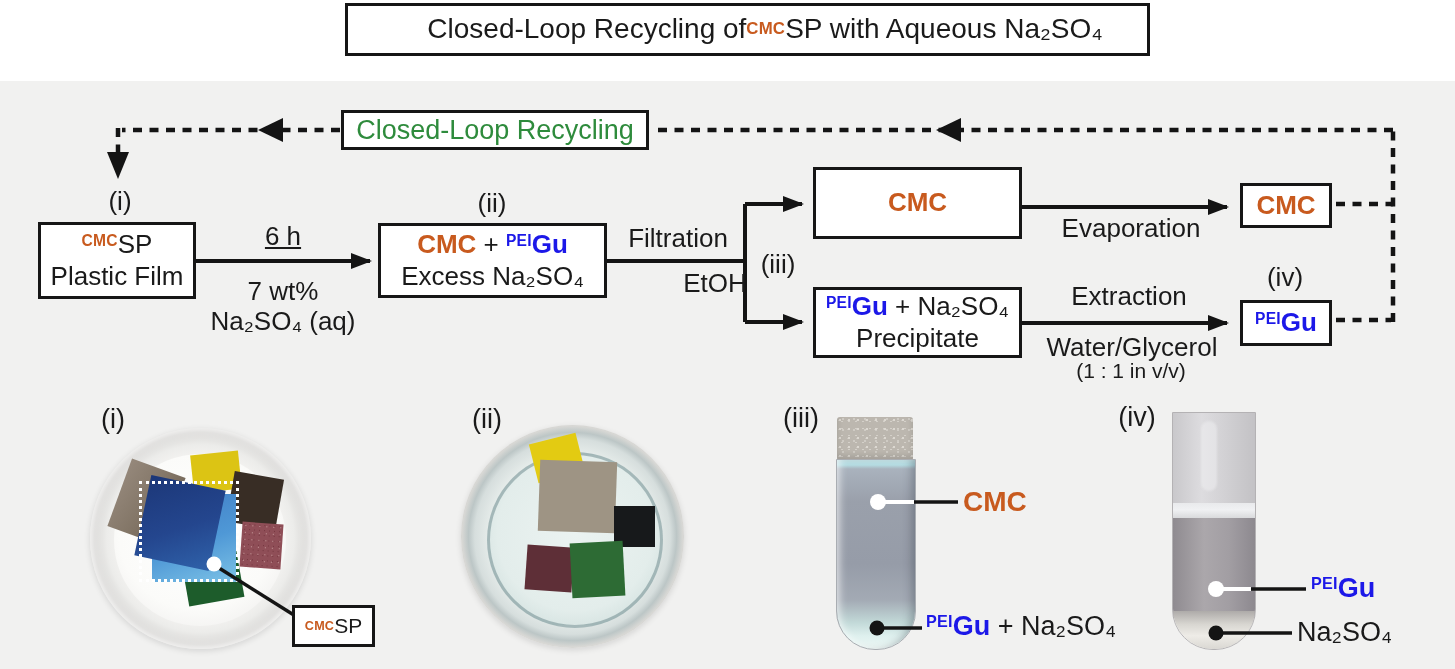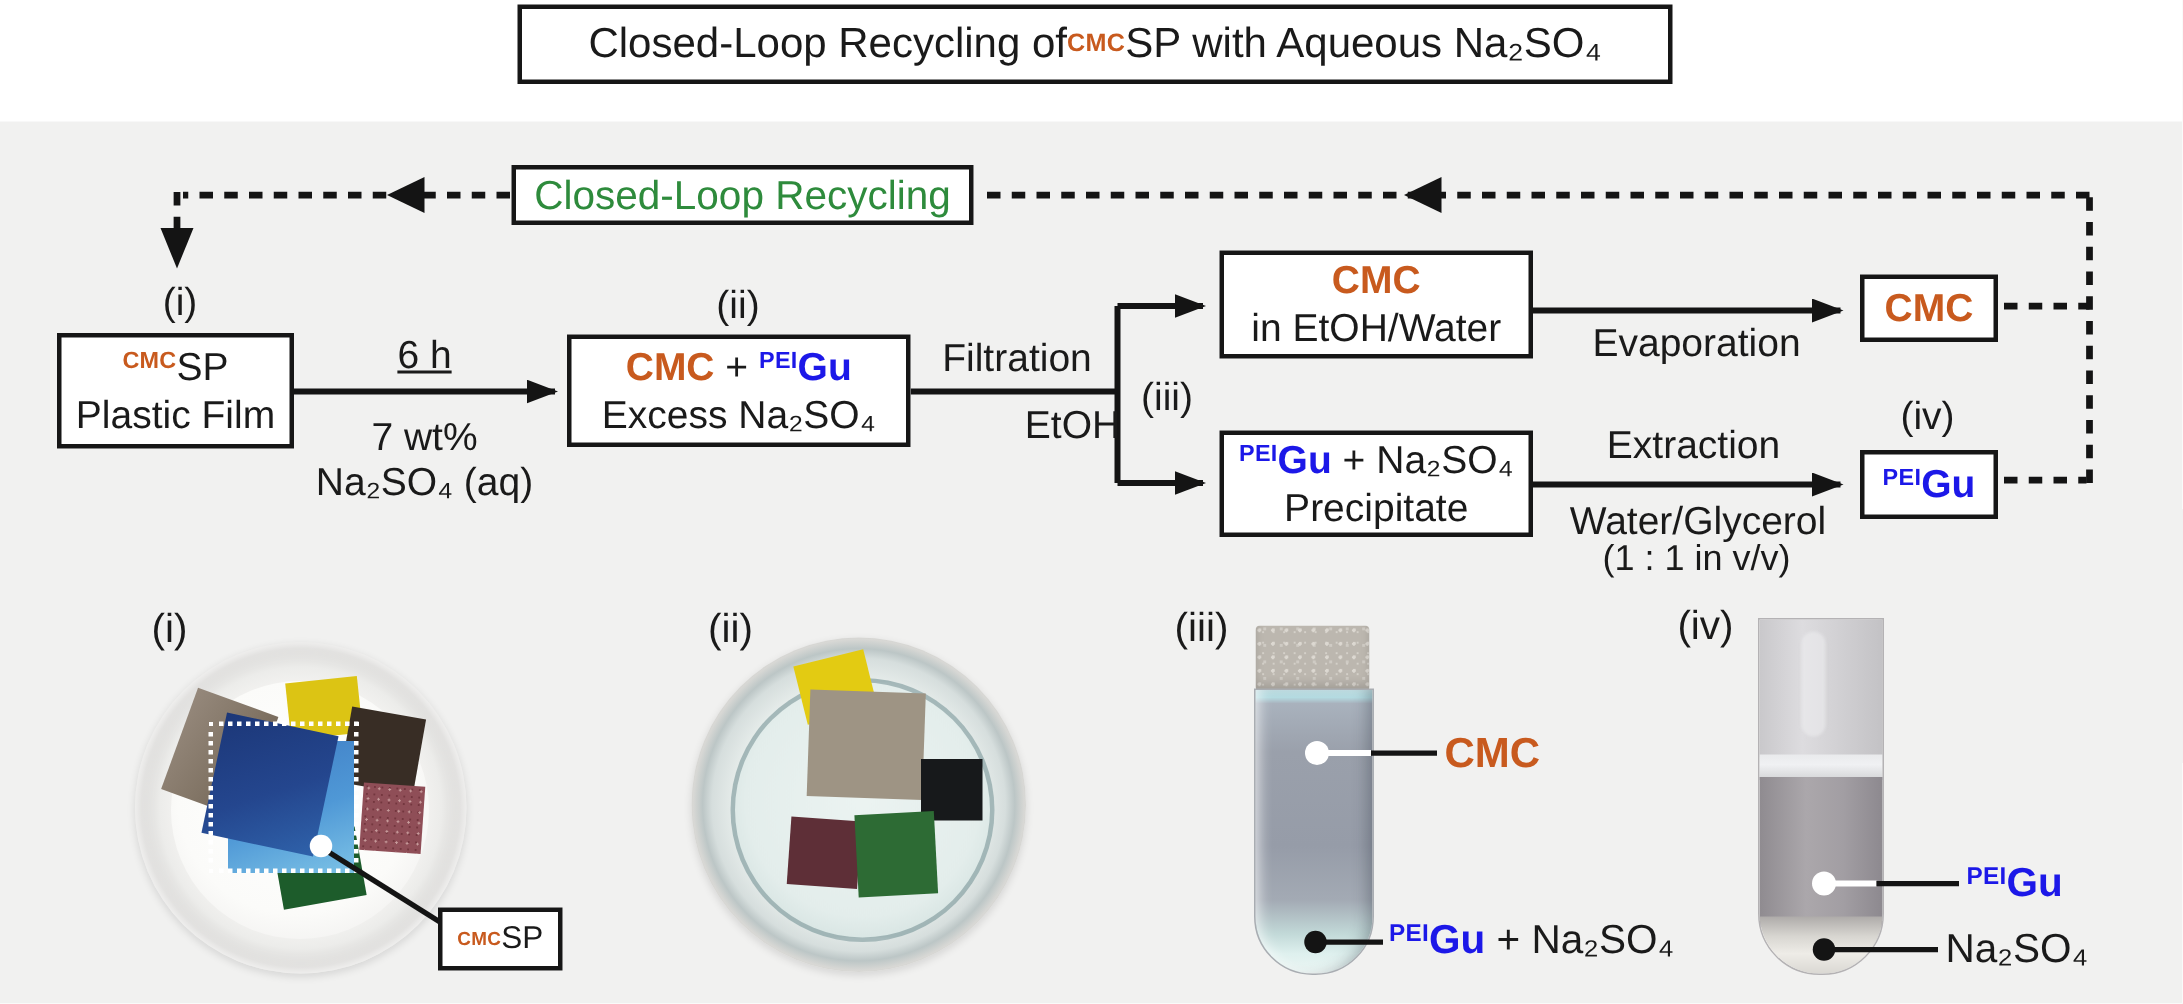--- a/index.html
+++ b/index.html
@@ -9,21 +9,21 @@
   #topband{left:0;top:0;width:1455px;height:81px;background:#ffffff;}
   .box{background:#ffffff;border:3px solid #161616;display:flex;flex-direction:column;
        justify-content:center;align-items:center;text-align:center;line-height:1.22;
        font-size:26px;white-space:nowrap;z-index:10;}
   .lbl{transform:translateX(-50%);white-space:nowrap;text-align:center;font-size:26px;z-index:10;}
   .sup{font-size:0.60em;vertical-align:0.48em;letter-spacing:0.2px;}
   .orange{color:#C85A1E;font-weight:bold;}
   .blue{color:#1C18E8;font-weight:bold;}
   .green{color:#2E8B3C;}
   #title-box{left:345px;top:3px;width:764px;height:47px;border-width:3px;font-size:28px;
-       flex-direction:row;z-index:12;}
+       flex-direction:row;z-index:12;padding-left:35px;}
   svg.overlay{position:absolute;left:0;top:0;z-index:5;pointer-events:none;}
   
   #dish{left:90px;top:428px;width:221px;height:221px;border-radius:50%;z-index:1;
     background:radial-gradient(circle,#fbfbf9 0%,#f7f6f4 48%,#ececea 60%,#d9d8d6 68%,#e9e8e6 74%,#d3d2d0 80%,#eeedeb 87%,#dcdbd9 94%,#f0efee 100%);
     box-shadow:0 2px 6px rgba(0,0,0,0.12), inset 0 0 14px rgba(255,255,255,0.9);}
   #dish-liquid{left:24px;top:26px;width:172px;height:172px;border-radius:50%;
     background:radial-gradient(circle at 48% 45%,#ffffff 0%,#fbfbf9 60%,#f0efee 85%,#e6e5e3 100%);}
   .film{position:absolute;}
   
   #beaker{left:461px;top:425px;width:223px;height:223px;border-radius:50%;z-index:1;
@@ -174,36 +174,35 @@
     <div><span class="orange">CMC</span><span> + </span><span class="sup blue">PEI</span><span class="blue">Gu</span></div>
     <div>Excess Na₂SO₄</div>
   </div>
 
   <div class="abs lbl" style="left:678px;top:223px;">Filtration</div>
   <div class="abs lbl" style="left:715px;top:268px;">EtOH</div>
   <div class="abs lbl" style="left:778px;top:249px;">(iii)</div>
 
   <div class="abs box" style="left:813px;top:167px;width:203px;height:66px;">
     <div class="orange">CMC</div>
-    <div>in EtOH/Water</div>
   </div>
 
   <div class="abs lbl" style="left:1131px;top:213px;">Evaporation</div>
   <div class="abs box" style="left:1240px;top:183px;width:86px;height:39px;">
     <span class="orange">CMC</span>
   </div>
 
   <div class="abs box" style="left:813px;top:287px;width:203px;height:65px;">
     <div><span class="sup blue">PEI</span><span class="blue">Gu</span><span> + Na₂SO₄</span></div>
     <div>Precipitate</div>
   </div>
 
   <div class="abs lbl" style="left:1129px;top:281px;">Extraction</div>
   <div class="abs lbl" style="left:1132px;top:332px;">Water/Glycerol</div>
-  <div class="abs lbl" style="left:1131px;top:359px;font-size:24px;">(1 : 1 in v/v)</div>
+  <div class="abs lbl" style="left:1131px;top:359px;font-size:21px;">(1 : 1 in v/v)</div>
 
   <div class="abs lbl" style="left:1285px;top:262px;">(iv)</div>
   <div class="abs box" style="left:1240px;top:300px;width:86px;height:40px;">
     <span><span class="sup blue">PEI</span><span class="blue">Gu</span></span>
   </div>
 
   <div class="abs lbl" style="left:113px;top:404px;font-size:27px;">(i)</div>
   <div class="abs lbl" style="left:487px;top:404px;font-size:27px;">(ii)</div>
   <div class="abs lbl" style="left:801px;top:403px;font-size:27px;">(iii)</div>
   <div class="abs lbl" style="left:1137px;top:402px;font-size:27px;">(iv)</div>

